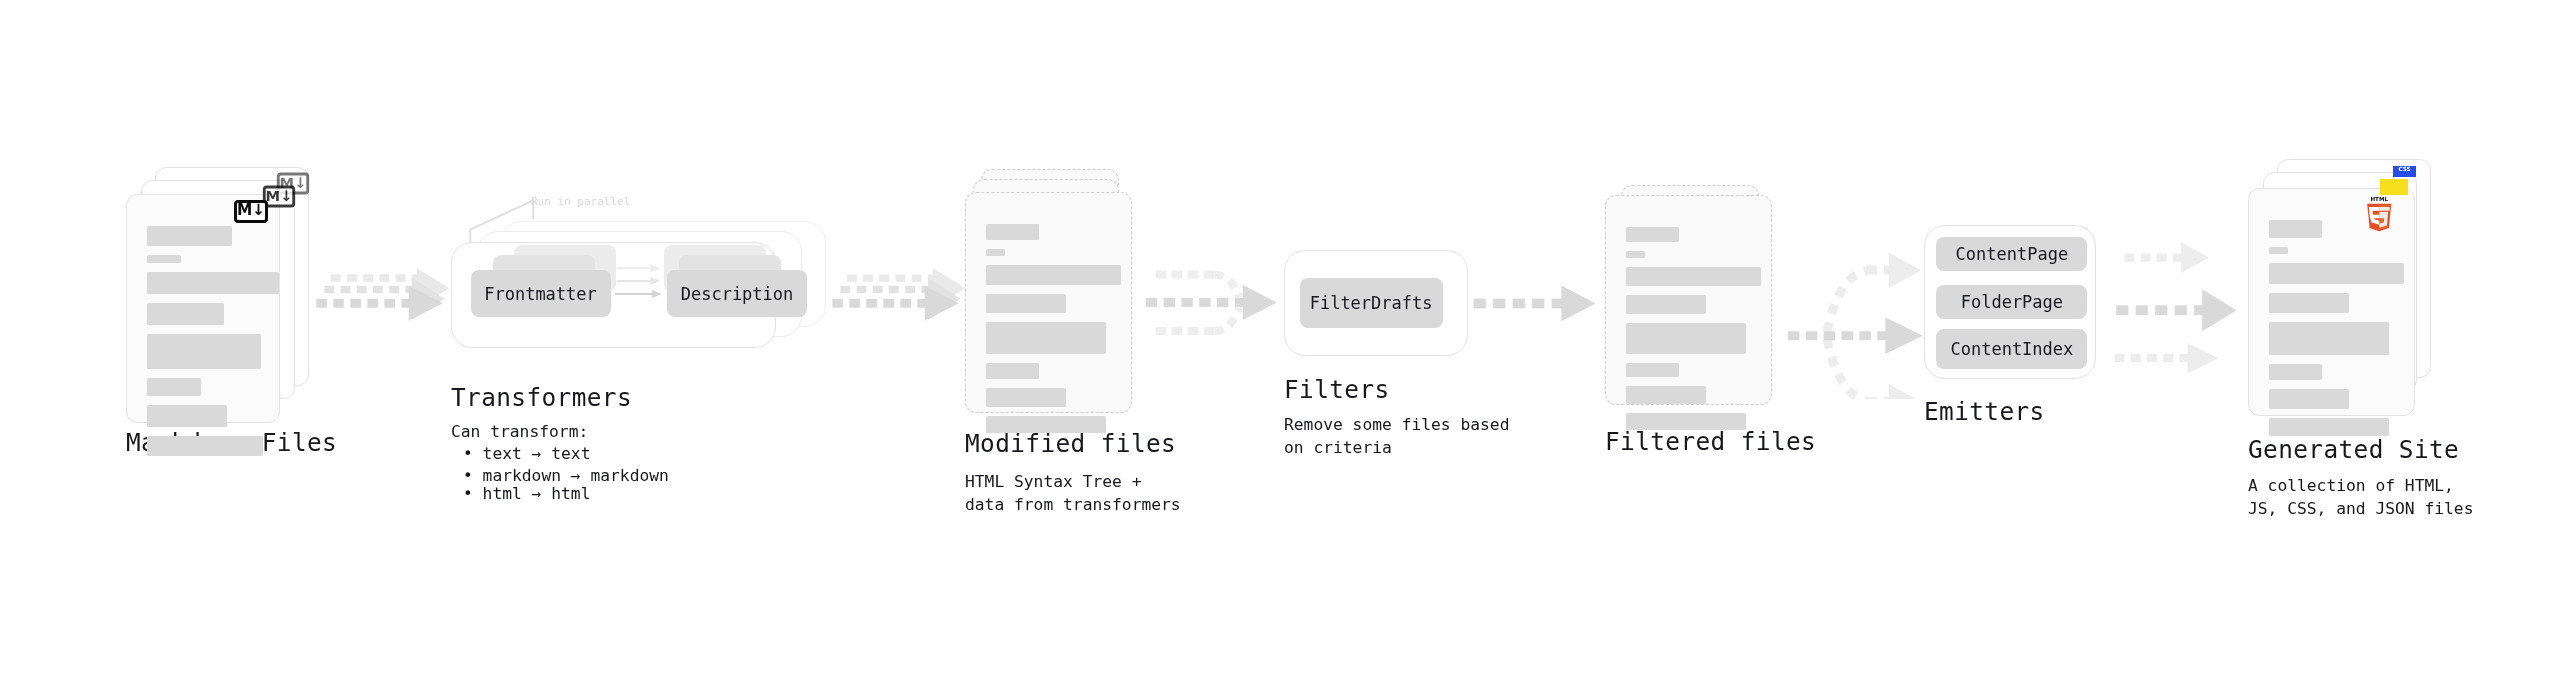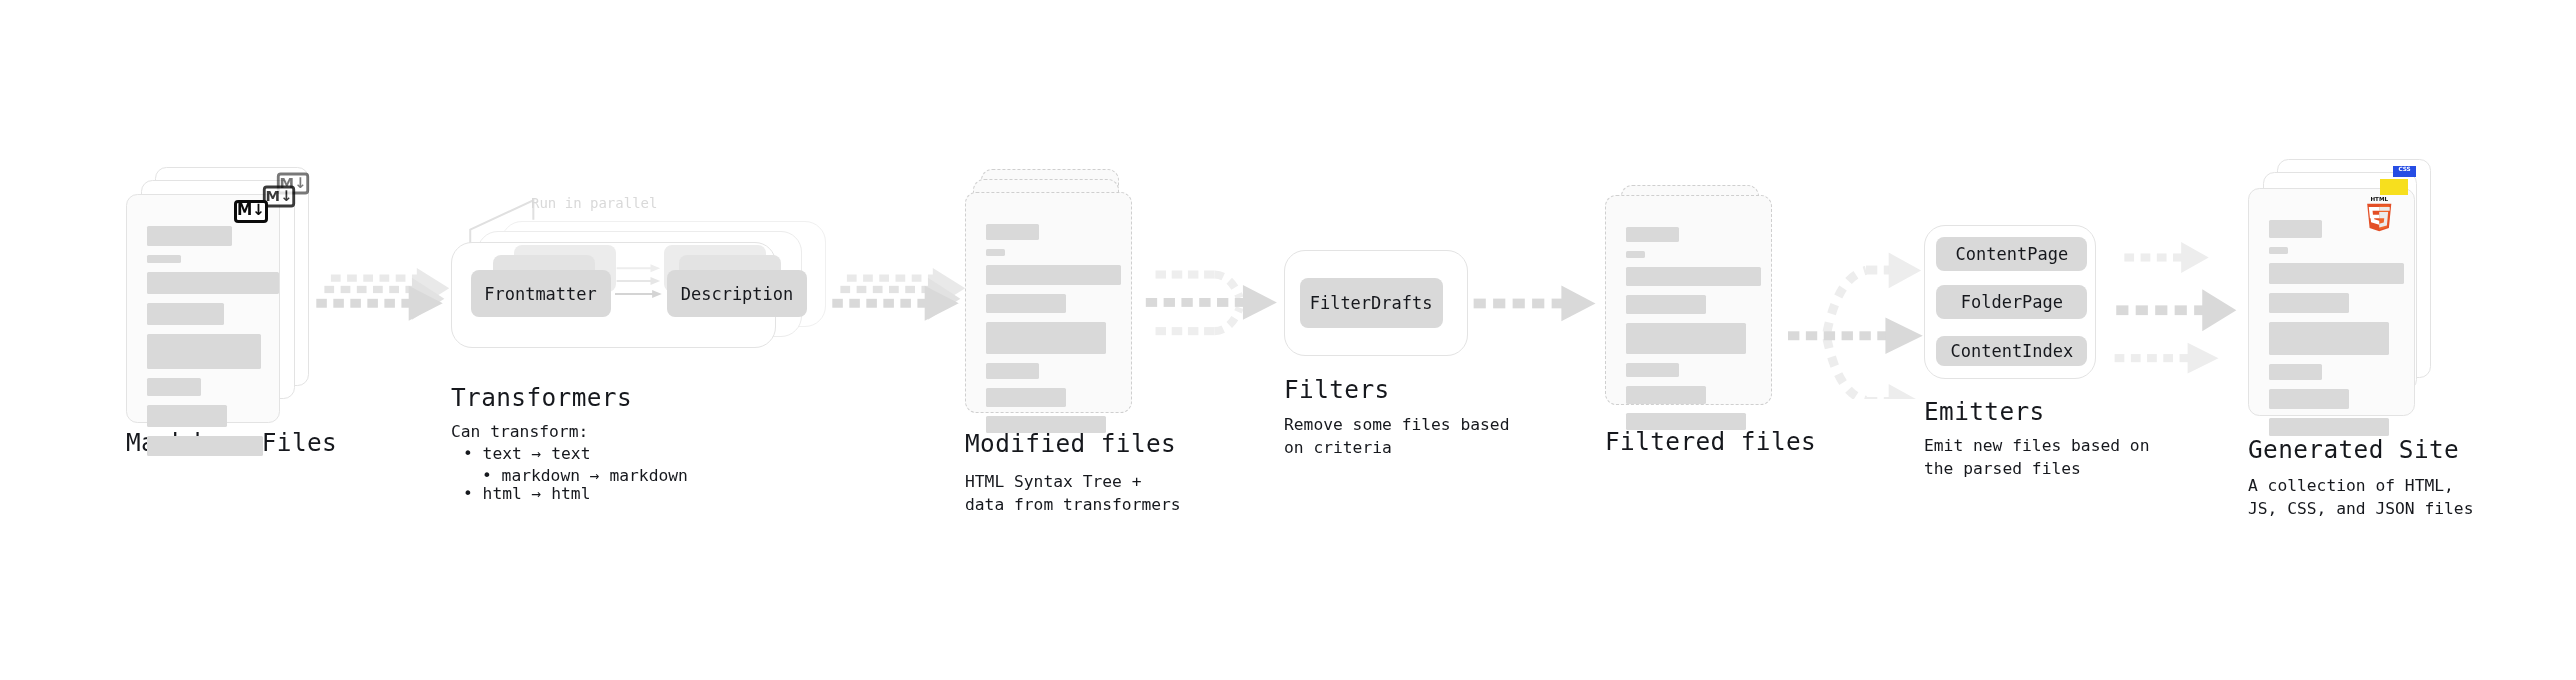--- a/index.html
+++ b/index.html
@@ -99,21 +99,21 @@
     font-size: 17px;
     color: #16181d;
     white-space: nowrap;
   }
   .chip.ghost2 { background: #ececec; }
   .chip.ghost1 { background: #e3e3e3; }
 
   .bracket { position: absolute; }
   .run-parallel {
     position: absolute;
-    font-size: 14px;
+    font-size: 11px;
     color: #d9d9d9;
     white-space: nowrap;
   }
 
   
   .conn { position: absolute; }
 </style>
 </head>
 <body>
 
@@ -203,21 +203,21 @@
       </g>
     </svg>
 
     <div class="chip" style="left:19.5px; top:75px; width:140px; height:47px; z-index:4;">Frontmatter</div>
     <div class="chip" style="left:216px; top:75px; width:140px; height:47px; z-index:4;">Description</div>
   </div>
 
   <div class="label-title" style="left:451px; top:383px;">Transformers</div>
   <div class="label-desc" style="left:451px; top:420px;">Can transform:</div>
   <div class="label-desc bulleted" style="left:463px; top:443px;">• text → text</div>
-  <div class="label-desc bulleted" style="left:463px; top:465px;margin-left:19px;">• markdown → markdown</div>
+  <div class="label-desc bulleted" style="left:463px; top:465px;">• markdown → markdown</div>
   <div class="label-desc bulleted" style="left:463px; top:483px;">• html → html</div>
 
   <svg class="conn" style="left:829px; top:268px;" width="146" height="77" viewBox="0 0 180 95">
     <g fill="#e9e9e9">
       <rect x="22" y="8" width="12" height="9"></rect>
         <rect x="42" y="8" width="12" height="9"></rect>
       <rect x="62" y="8" width="12" height="9"></rect>
         <rect x="82" y="8" width="12" height="9"></rect>
       <rect x="102" y="8" width="12" height="9"></rect>
         <rect x="122" y="8" width="12" height="9"></rect>
@@ -348,25 +348,23 @@
         <rect x="66" y="117" width="14" height="11"></rect>
       <rect x="88" y="117" width="14" height="11"></rect>
         <rect x="110" y="117" width="14" height="11"></rect>
       <polygon points="120,100 166,122.5 120,145"></polygon>
     </g>
   </svg>
 
   <div class="procbox" style="left:1924px; top:225px; width:172px; height:154px;">
     <div class="chip" style="left:11.4px; top:11.4px; width:151px; height:34px;">ContentPage</div>
     <div class="chip" style="left:11.4px; top:59px; width:151px; height:34px;">FolderPage</div>
-    <div class="chip" style="left:11.4px; top:110px; width:151px; height:30px;">ContentIndex</div>
+    <div class="chip" style="left:11.4px; top:103px; width:151px; height:40px;">ContentIndex</div>
   </div>
   <div class="label-title" style="left:1924px; top:397px;">Emitters</div>
-  <div class="label-desc" style="left:1924px; top:434px;">Emit new files based on
-the parsed files</div>
 
   <svg class="conn" style="left:2113px; top:232px;" width="142" height="163" viewBox="0 0 175 200">
     <g fill="#ededed">
       <rect x="14" y="26" width="12" height="10"></rect>
         <rect x="34" y="26" width="12" height="10"></rect>
       <rect x="54" y="26" width="12" height="10"></rect>
         <rect x="74" y="26" width="12" height="10"></rect>
       <polygon points="84,12 118,31 84,50"></polygon>
     </g>
     <g fill="#d9d9d9">

